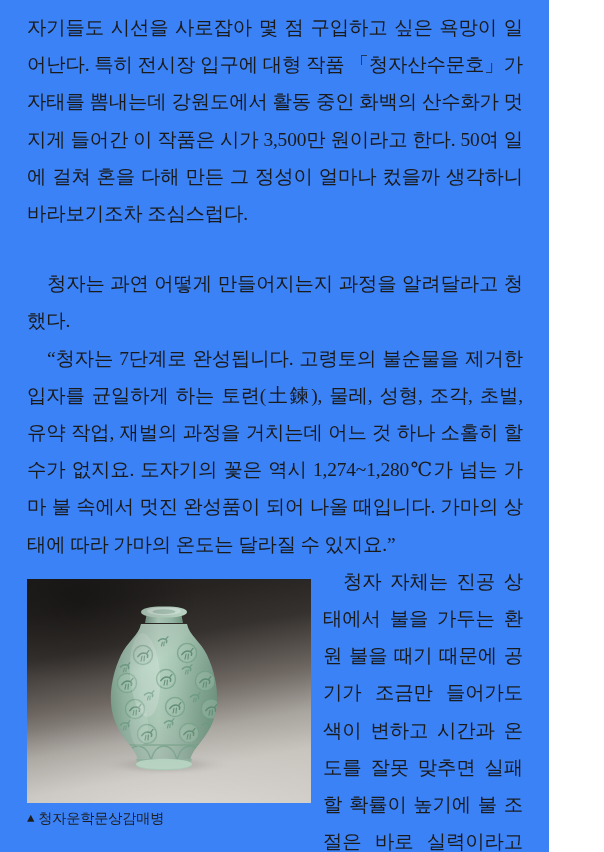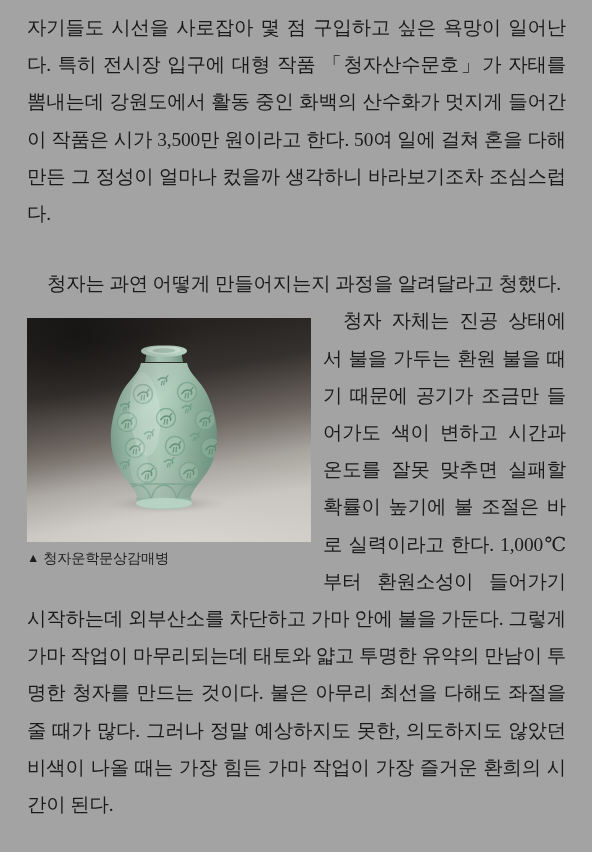--- a/index.html
+++ b/index.html
@@ -10,23 +10,23 @@
   }
 
   body {
     font-family: "Liberation Serif", "DejaVu Serif", serif;
     color: #1a1a1a;
     -webkit-font-smoothing: antialiased;
   }
 
   .page {
     position: relative;
-    width: 592px;
+    width: 549px;
     height: 852px;
-    background: #a3a3a3;
+    background: #3b82f6;
     overflow: hidden;
     box-sizing: border-box;
     padding: 0 12px;
   }
 
   
 
   .body-text {
     position: absolute;
     left: 27px;
@@ -113,21 +113,21 @@
     display: block;
   }
 
   .caption {
     margin: 0;
     padding-top: 6px;
     font-size: 14.2px;
     line-height: 20px;
     color: #1d1d1d;
     letter-spacing: -0.2px;
-    font-family: Liberation Serif, serif;
+    font-family: Liberation Mono, monospace;
     white-space: nowrap;
   }
 
   .caption .tri {
     font-size: 12.5px;
     margin-right: 4px;
     position: relative;
     top: -1px;
   }
 
@@ -141,20 +141,21 @@
 <body>
 
 <div class="page">
 
   <div class="body-text">
 
     <p class="para">자기들도 시선을 사로잡아 몇 점 구입하고 싶은 욕망이 일어난다. 특히 전시장 입구에 대형 작품 「청자산수문호」가 자태를 뽐내는데 강원도에서 활동 중인 화백의 산수화가 멋지게 들어간 이 작품은 시가 3,500만 원이라고 한다. 50여 일에 걸쳐 혼을 다해 만든 그 정성이 얼마나 컸을까 생각하니 바라보기조차 조심스럽다.</p>
 
     <p class="para indent gap-before">청자는 과연 어떻게 만들어지는지 과정을 알려달라고 청했다.</p>
 
+    <p class="para indent">“청자는 7단계로 완성됩니다. 고령토의 불순물을 제거한 입자를 균일하게 하는 토련(土鍊), 물레, 성형, 조각, 초벌, 유약 작업, 재벌의 과정을 거치는데 어느 것 하나 소홀히 할 수가 없지요. 도자기의 꽃은 역시 1,274~1,280℃가 넘는 가마 불 속에서 멋진 완성품이 되어 나올 때입니다. 가마의 상태에 따라 가마의 온도는 달라질 수 있지요.”</p>
 
     <figure class="figure">
       <div class="figure-spacer"></div>
 
       <div class="photo">
         <svg viewBox="0 0 284 224" preserveAspectRatio="none" aria-hidden="true">
           <defs>
 
             <linearGradient id="bodyShade" x1="0" y1="0" x2="1" y2="0">
               <stop offset="0%" stop-color="#7d9f8c"></stop>

